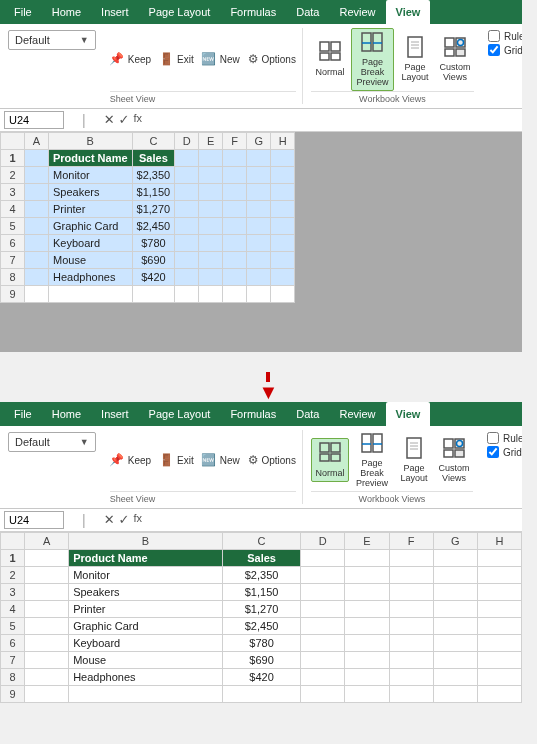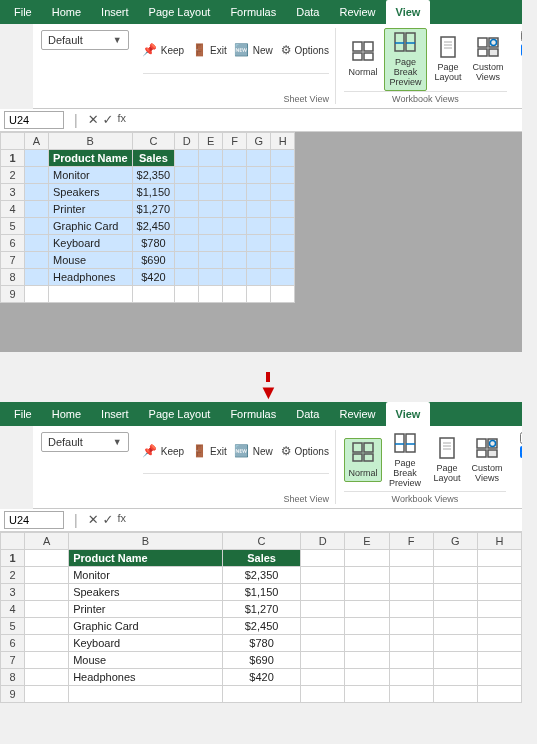--- a/index.html
+++ b/index.html
@@ -34,21 +34,20 @@
       font-weight: 600;
       border-radius: 2px 2px 0 0;
     }
     .ribbon-body {
       background: #fff;
       border-bottom: 1px solid #c8c8c8;
       display: flex;
       align-items: stretch;
       padding: 4px 8px;
       gap: 8px;
-      margin-left: 33px;
     }
     .ribbon-btn {
       display: flex;
       flex-direction: column;
       align-items: center;
       justify-content: center;
       padding: 2px 4px;
       cursor: pointer;
       border-radius: 2px;
       min-width: 38px;
@@ -86,23 +85,23 @@
       align-items: center;
       gap: 3px;
       cursor: pointer;
       color: #333;
       font-size: 10px;
     }
     .sv-item-icon { font-size: 12px; color: #555; }
     .sheet-view-title {
       font-size: 9px;
       color: #666;
-      text-align: right;
+      text-align: left;
       border-top: 1px solid #e0e0e0;
-      padding-top: 20px;
+      padding-top: 2px;
     }
 
     
     .right-group {
       display: flex;
       flex-direction: column;
       gap: 2px;
       padding: 2px 6px;
     }
     .checkbox-row {
@@ -129,21 +128,21 @@
     }
     .dropdown-arrow { font-size: 9px; color: #555; }
 
     
     .formula-bar {
       background: #fff;
       border-bottom: 1px solid #d0d0d0;
       display: flex;
       align-items: center;
       padding: 2px 4px;
-      gap: 8px;
+      gap: 16px;
     }
     .name-box {
       border: 1px solid #aaa;
       padding: 2px 4px;
       width: 60px;
       font-size: 11px;
     }
     .formula-divider { color: #aaa; font-size: 14px; margin: 0 2px; }
     .formula-actions { display: flex; gap: 4px; color: #555; }
     .formula-icon { font-size: 13px; cursor: pointer; }

